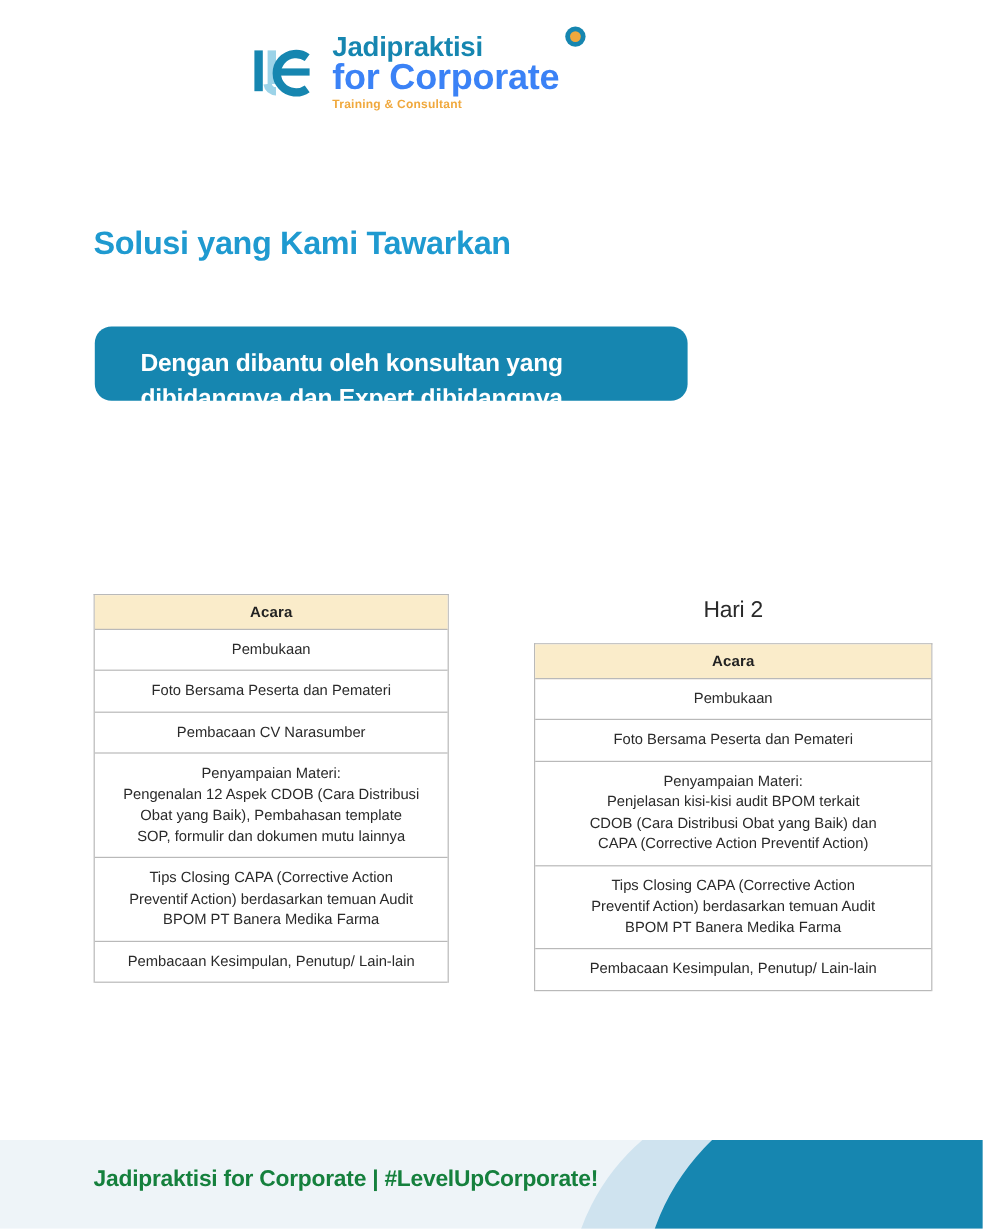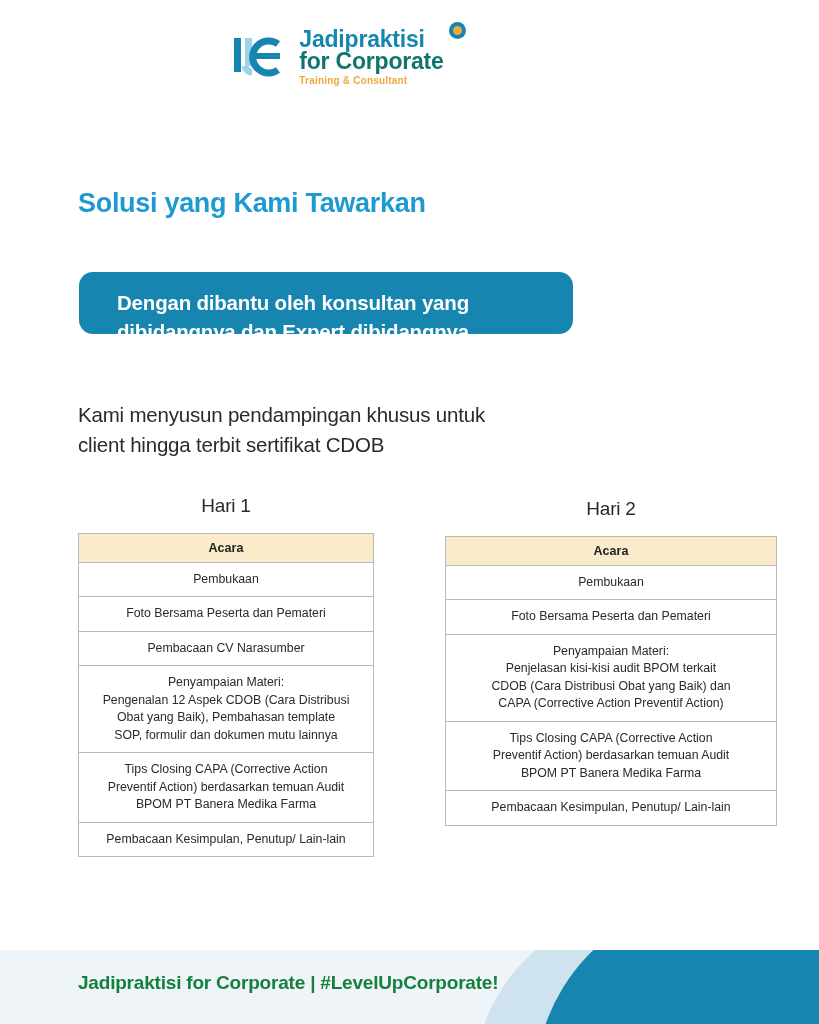--- a/index.html
+++ b/index.html
@@ -31,23 +31,23 @@
   .logo-mark { position: relative; width: 58px; height: 46px; }
   .logo-text { position: relative; line-height: 1; }
   .logo-line1 {
     font-size: 23px;
     font-weight: bold;
     color: #1686b0;
     letter-spacing: -0.2px;
     display: block;
   }
   .logo-line2 {
-    font-size: 23px;
-    font-weight: bold;
-    color: #0f766e;
+    font-size: 30px;
+    font-weight: bold;
+    color: #3b82f6;
     letter-spacing: -0.2px;
     display: block;
     margin-top: -1px;
   }
   .logo-line3 {
     font-size: 10px;
     font-weight: bold;
     color: #f0a83c;
     letter-spacing: 0.2px;
     display: block;
@@ -219,27 +219,22 @@
     </div>
   </div>
 
   <div class="headline">Solusi yang Kami Tawarkan</div>
 
   <div class="banner">
     <span class="banner-text">Dengan dibantu oleh konsultan yang</span>
     <span class="banner-text">dibidangnya dan Expert dibidangnya</span>
   </div>
 
-  <div class="subpara">
-    <span>Kami menyusun pendampingan khusus untuk</span>
-    <span>client hingga terbit sertifikat CDOB</span>
-  </div>
 
   <div class="day-col day-1">
-    <div class="day-title">Hari 1</div>
     <div class="table">
       <div class="t-head">Acara</div>
       <div class="t-row">
         <span>Pembukaan</span>
       </div>
       <div class="t-row">
         <span>Foto Bersama Peserta dan Pemateri</span>
       </div>
       <div class="t-row">
         <span>Pembacaan CV Narasumber</span>

